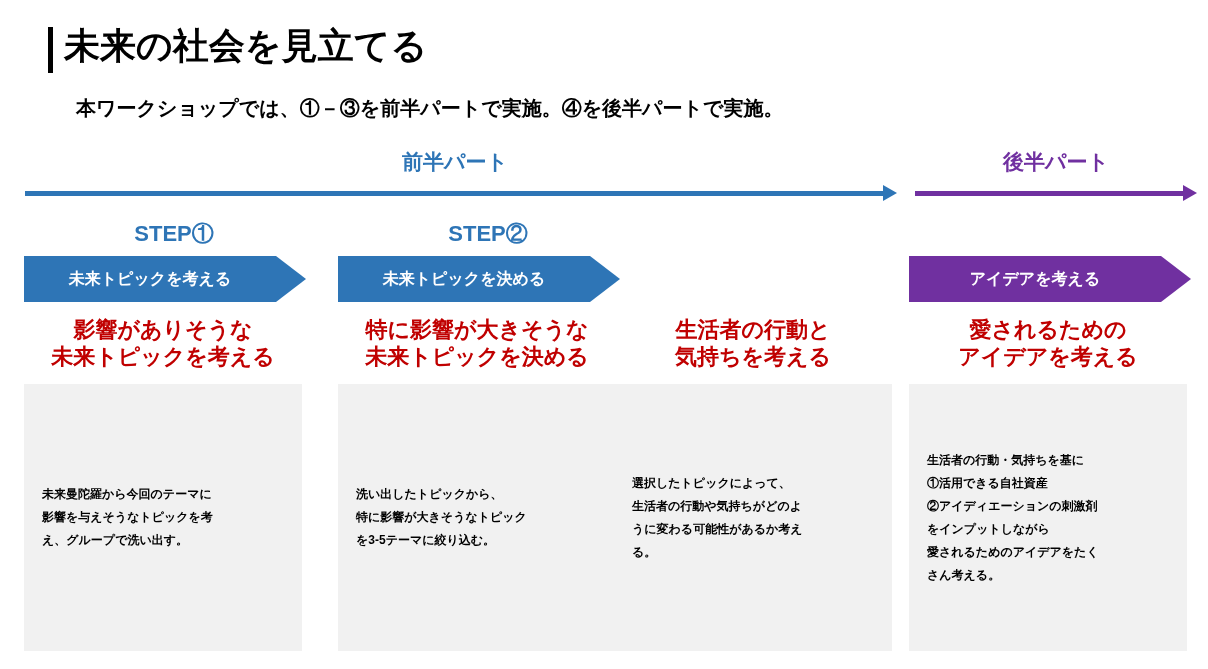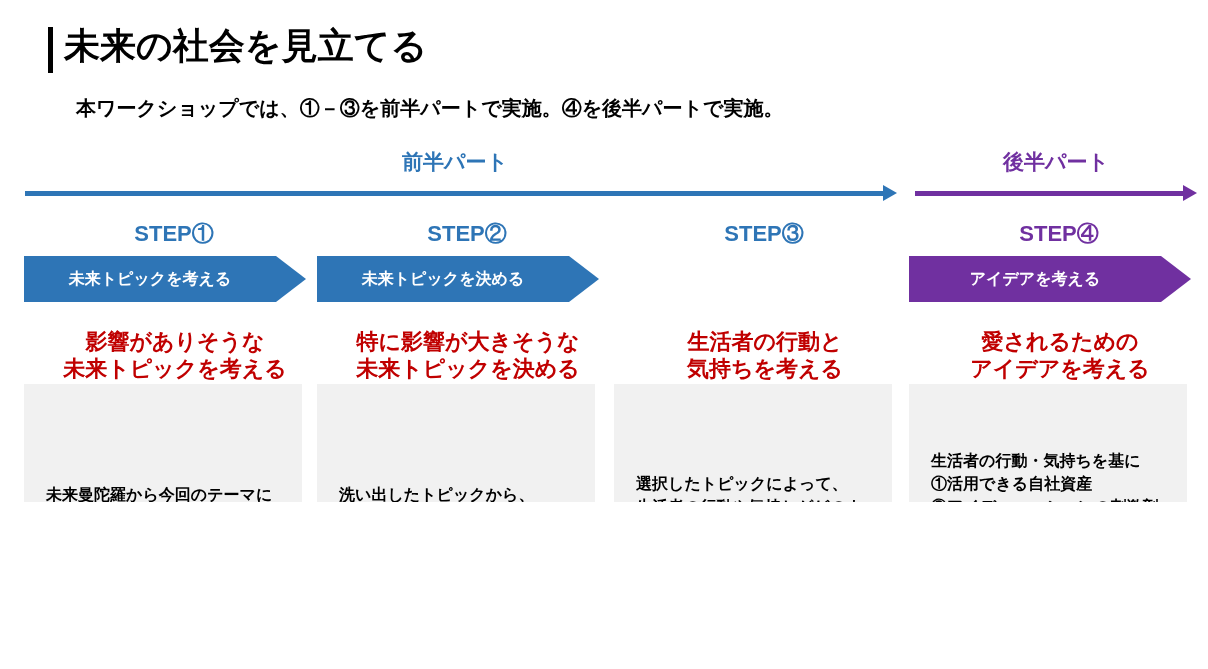--- a/index.html
+++ b/index.html
@@ -1,18 +1,18 @@
 <!DOCTYPE html>
 <html lang="ja"><head>
 <meta charset="utf-8">
 <style>
   html,body { margin:0; padding:0; }
   body { font-family: "Liberation Sans", sans-serif; background:#fff; }
   .slide {
-    position:relative; width:1208px; height:502px; background:#ffffff;
+    position:relative; width:1208px; height:669px; background:#ffffff;
     overflow:hidden; font-weight:bold;
   }
 
   
   .title-accent-bar { position:absolute; left:48px; top:27px; width:5px; height:46px; background:#000; }
   .page-title { position:absolute; left:64px; top:24px; margin:0; font-size:36px; line-height:44px; color:#000; font-weight:bold; }
   .subtitle { position:absolute; left:64px; top:83px; margin:12px; font-size:20px; color:#000; font-weight:bold; }
 
   
   .phase-label { position:absolute; top:148px; margin:0; font-size:21px; text-align:center; }
@@ -21,38 +21,38 @@
   .phase-line { position:absolute; top:191px; height:5px; }
   .phase-line.first { left:25px; width:858px; background:#2E75B6; }
   .phase-line.second { left:915px; width:268px; background:#7030A0; }
   .arrowhead { position:absolute; top:185px; width:0; height:0;
     border-top:8.5px solid transparent; border-bottom:8.5px solid transparent; }
   .arrowhead.first { left:883px; border-left:14px solid #2E75B6; }
   .arrowhead.second { left:1183px; border-left:14px solid #7030A0; }
 
   
   .col { position:absolute; top:205px; width:282px; height:446px; }
-  .col.c1 { left:24px; } .col.c2 { left:317px; } .col.c3 { left:614px; } .col.c4 { left:909px; }
+  .col.c1 { left:24px; } .col.c2 { left:338px; } .col.c3 { left:614px; } .col.c4 { left:909px; }
 
   .step-label { position:absolute; top:3px; left:0; width:278px; margin:11px;
     text-align:center; font-size:22px; color:#2E75B6; }
   .col.purple .step-label { color:#7030A0; }
 
   .banner { position:absolute; top:51px; left:0; width:282px; height:46px;
     background:#2E75B6; color:#fff; display:flex; align-items:center; justify-content:center;
     padding-right:30px; box-sizing:border-box; font-size:16px;
     clip-path: polygon(0 0, calc(100% - 30px) 0, 100% 50%, calc(100% - 30px) 100%, 0 100%); }
   .col.purple .banner { background:#7030A0; }
 
-  .heading { position:absolute; top:111px; left:0; width:278px; margin:12px;
+  .heading { position:absolute; top:111px; left:0; width:278px; margin:0;
     text-align:center; font-size:22px; line-height:27px; color:#C00000; white-space:pre-line; }
 
   .box { position:absolute; top:179px; left:0; width:278px; height:267px;
     background:#F1F1F1; display:flex; align-items:center; box-sizing:border-box; }
-  .box-text { margin:12px; padding:0 10px; font-size:16px; line-height:23px;
+  .box-text { margin:0; padding:0 18px; font-size:12px; line-height:23px;
     color:#000; white-space:pre-line; }
 </style>
 </head>
 <body>
 
 <div class="slide">
 
   <div class="title-accent-bar"></div>
   <h1 class="page-title">未来の社会を見立てる</h1>
   <p class="subtitle">本ワークショップでは、①－③を前半パートで実施。④を後半パートで実施。</p>
@@ -86,33 +86,31 @@
     <p class="heading">特に影響が大きそうな
 未来トピックを決める</p>
     <div class="box">
       <p class="box-text">洗い出したトピックから、
 特に影響が大きそうなトピック
 を3-5テーマに絞り込む。</p>
     </div>
   </div>
 
   <div class="col c3">
-    <p class="step-label">STEP③</p>
     <p class="heading">生活者の行動と
 気持ちを考える</p>
     <div class="box">
       <p class="box-text">選択したトピックによって、
 生活者の行動や気持ちがどのよ
 うに変わる可能性があるか考え
 る。</p>
     </div>
   </div>
 
   <div class="col c4 purple">
-    <p class="step-label">STEP④</p>
     <div class="banner">
       <span>アイデアを考える</span>
     </div>
     <p class="heading">愛されるための
 アイデアを考える</p>
     <div class="box">
       <p class="box-text">生活者の行動・気持ちを基に
 ①活用できる自社資産
 ②アイディエーションの刺激剤
 をインプットしながら

